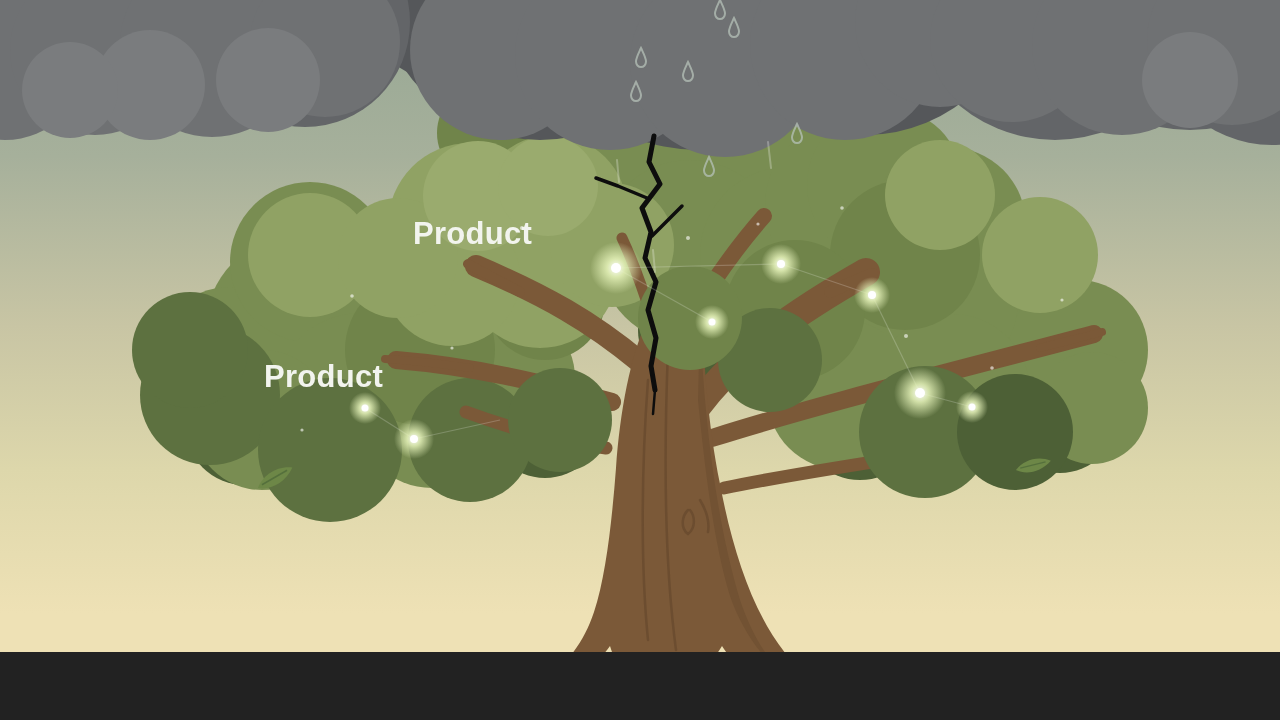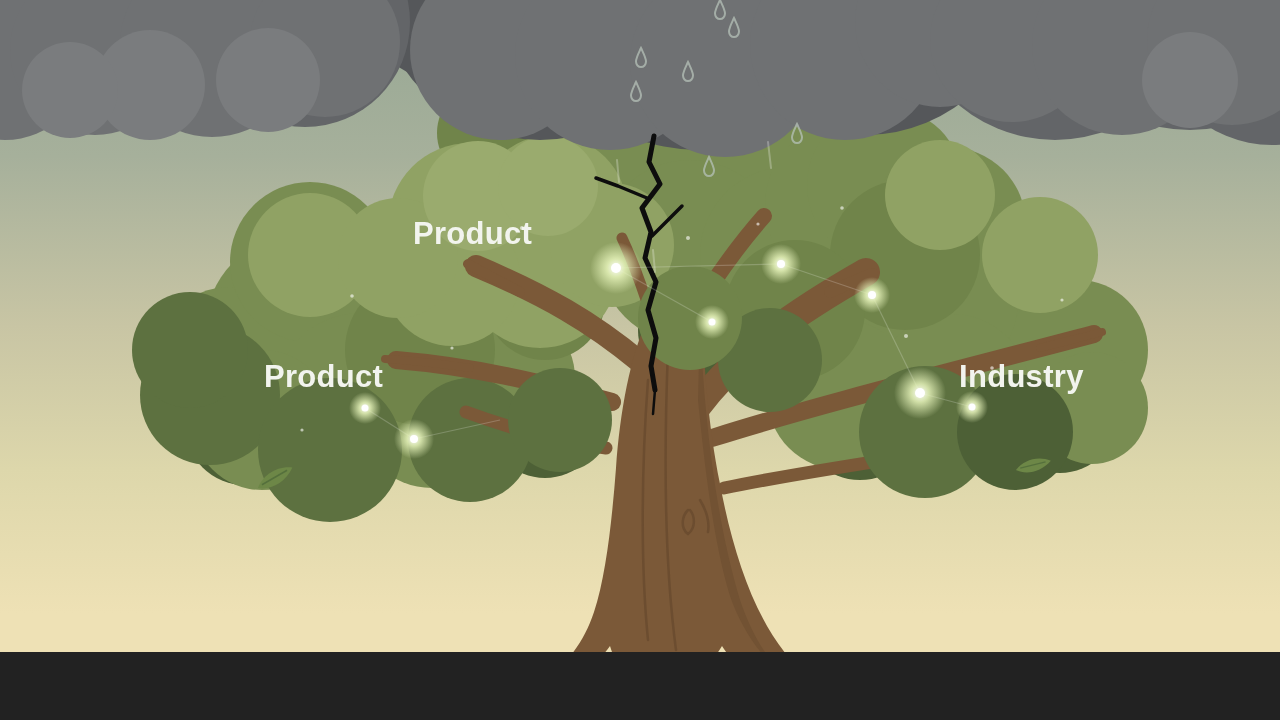--- a/index.html
+++ b/index.html
@@ -298,14 +298,13 @@
       <g>
         <path class="grass" d="M418,682 L414,668"></path>
         <path class="grass" d="M423,682 L422,665"></path>
         <path class="grass" d="M428,682 L431,669"></path>
       </g>
     </g>
   </svg>
 
   <div class="label label--product">Product</div>
   <div class="label label--market">Product</div>
-  <div class="label label--industry">Industry</div>
 </div>
 
 </body></html>

